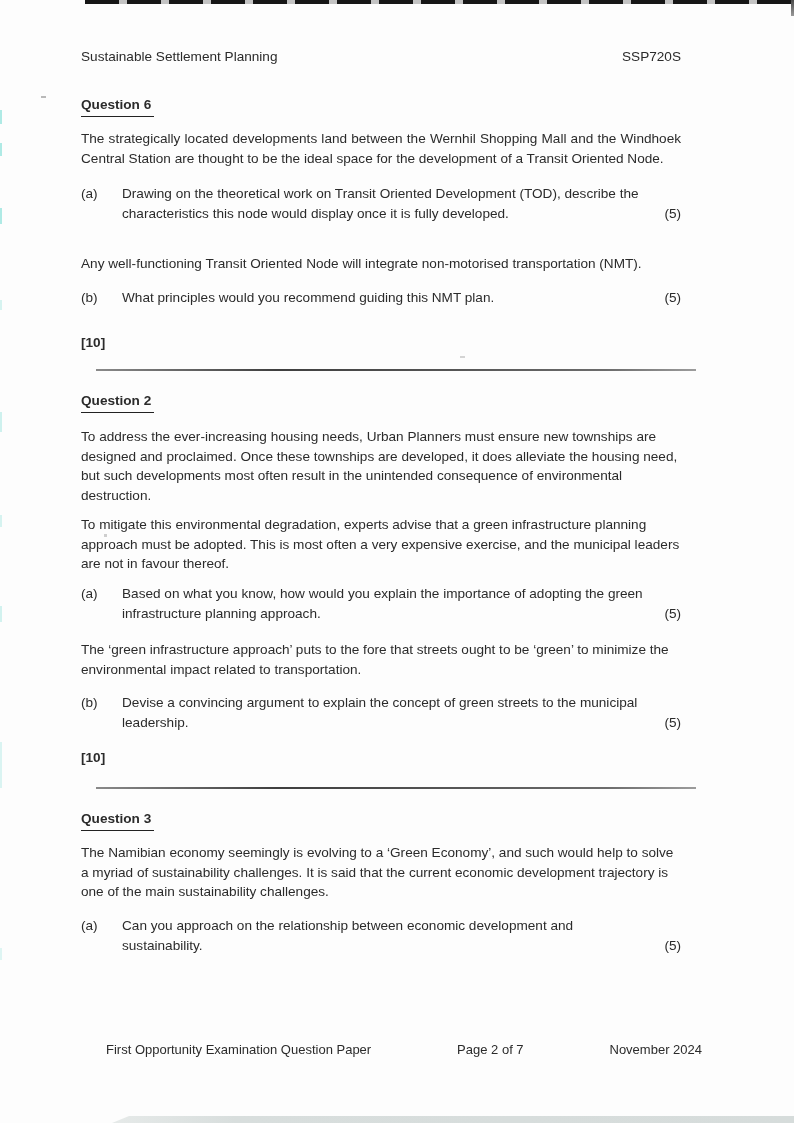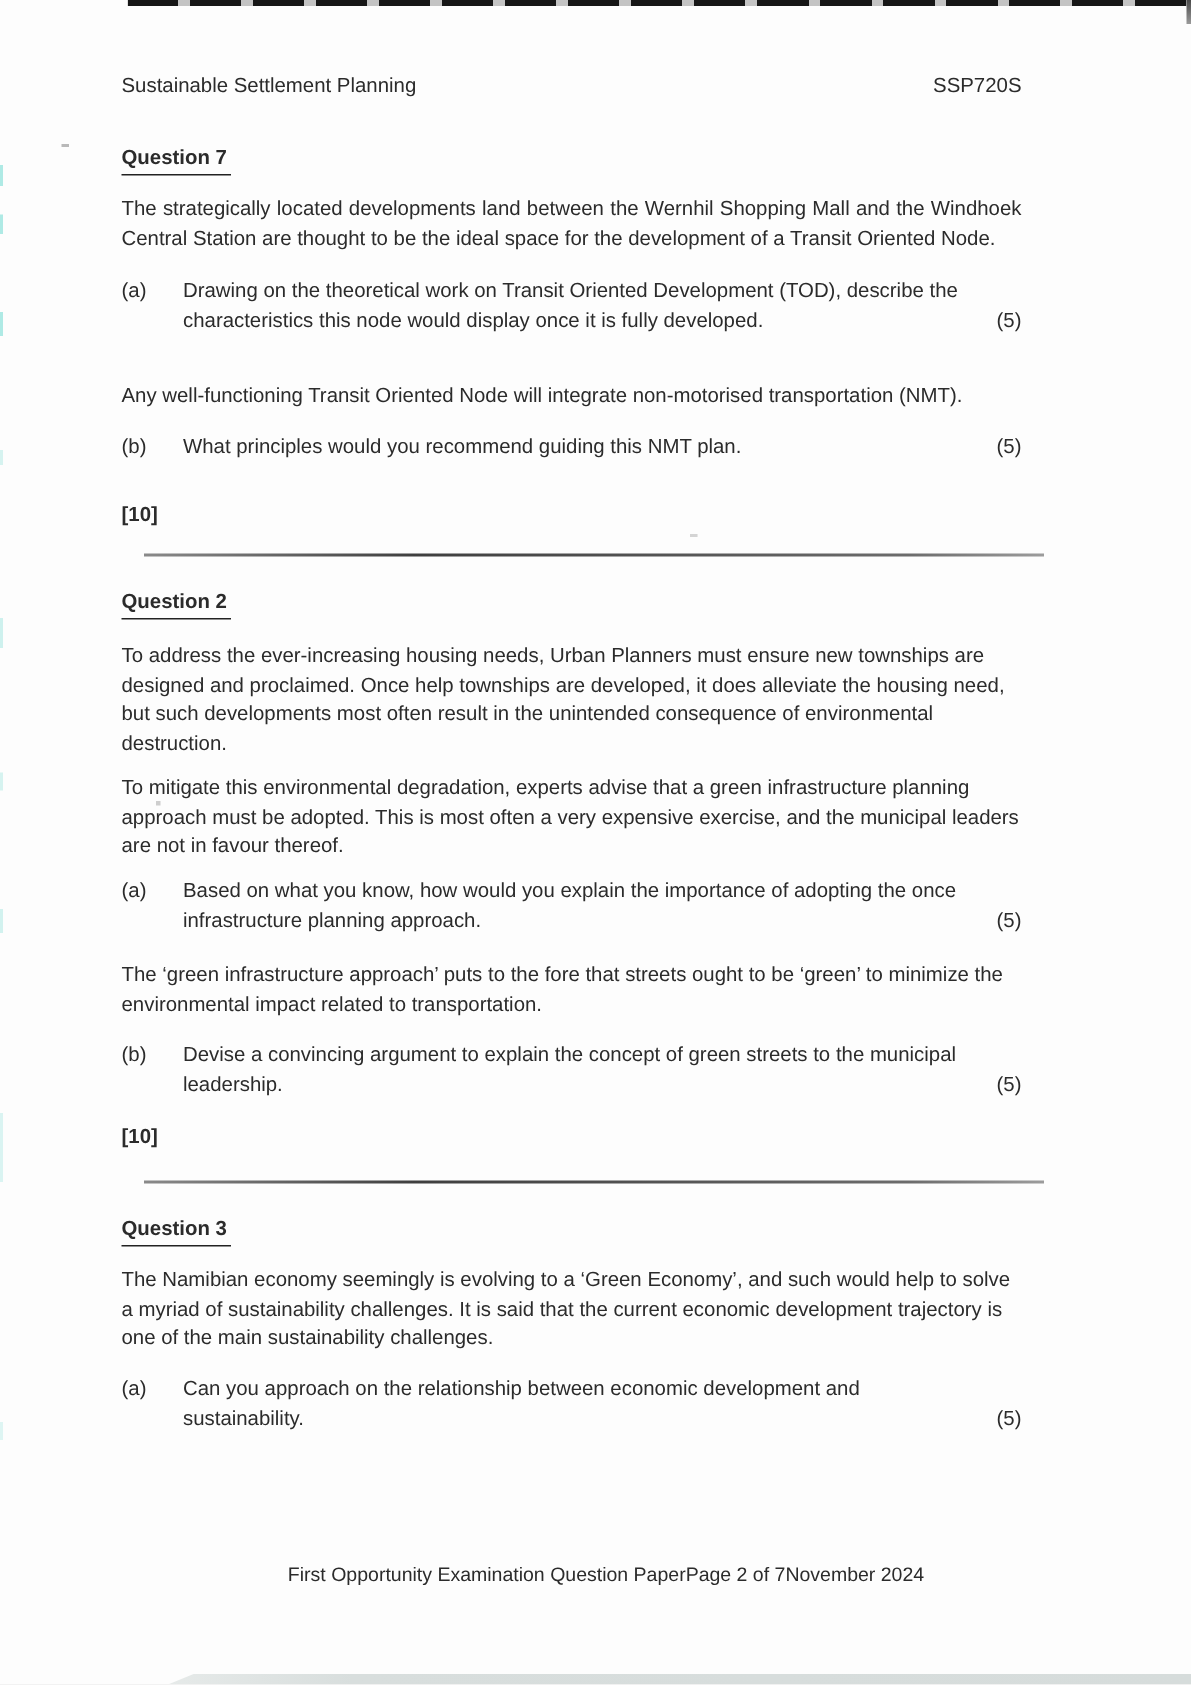--- a/index.html
+++ b/index.html
@@ -35,21 +35,21 @@
   .qtitle span{display:inline-block;font-weight:bold;border-bottom:1.6px solid #222;padding:0 3px 1px 0;}
   .intro{white-space:normal;}
   .just{text-align:justify;}
   .part{display:flex;align-items:flex-start;}
   .part-label{flex:0 0 41px;}
   .part-text{flex:1 1 auto;padding-right:6px;}
   .part-mark{flex:0 0 auto;align-self:flex-end;min-width:20px;text-align:right;}
   .total{text-align:left;font-weight:bold;}
   .divider{position:absolute;left:96px;width:600px;height:2px;
     background:linear-gradient(90deg,#8a8a8a,#3f3f3f 30%,#565656 60%,#6c6c6c 85%,#9c9c9c);}
-  .footer{position:absolute;left:106px;width:596px;display:flex;justify-content:center;font-size:13px;}
+  .footer{position:absolute;left:106px;width:596px;display:flex;justify-content:space-between;font-size:13px;}
 </style>
 </head>
 <body>
 
 <div class="page">
 
   <div class="scan-edge-top"></div>
   <div class="scan-edge-right"></div>
   <div class="scan-edge-bottom"></div>
   <div class="tick" style="top:110px;height:14px"></div>
@@ -64,21 +64,21 @@
   <div class="speck" style="left:41px;top:96px;width:5px;height:2px"></div>
   <div class="speck" style="left:460px;top:356px;width:5px;height:2px;opacity:.6"></div>
   <div class="speck" style="left:104px;top:534px;width:3px;height:3px;opacity:.7"></div>
 
   <div class="blk hdr" style="top:47px">
     <span>Sustainable Settlement Planning</span>
     <span>SSP720S</span>
   </div>
 
   <div class="blk qtitle" style="top:95px">
-    <span>Question 7</span>
+    <span>Question 6</span>
   </div>
   <div class="blk intro just" style="top:129px">The strategically located developments land between the Wernhil Shopping Mall and the Windhoek Central Station are thought to be the ideal space for the development of a Transit Oriented Node.</div>
 
   <div class="blk part" style="top:184px">
     <span class="part-label">(a)</span>
     <span class="part-text">Drawing on the theoretical work on Transit Oriented Development (TOD), describe the characteristics this node would display once it is fully developed.</span>
     <span class="part-mark">(5)</span>
   </div>
 
   <div class="blk" style="top:254px">Any well-functioning Transit Oriented Node will integrate non-motorised transportation (NMT).</div>
@@ -89,26 +89,26 @@
     <span class="part-mark">(5)</span>
   </div>
 
   <div class="blk total" style="top:333px">[10]</div>
 
   <div class="divider" style="top:369px"></div>
 
   <div class="blk qtitle" style="top:391px">
     <span>Question 2</span>
   </div>
-  <div class="blk intro" style="top:427px">To address the ever-increasing housing needs, Urban Planners must ensure new townships are designed and proclaimed. Once help townships are developed, it does alleviate the housing need, but such developments most often result in the unintended consequence of environmental destruction.</div>
+  <div class="blk intro" style="top:427px">To address the ever-increasing housing needs, Urban Planners must ensure new townships are designed and proclaimed. Once these townships are developed, it does alleviate the housing need, but such developments most often result in the unintended consequence of environmental destruction.</div>
   <div class="blk intro" style="top:515px">To mitigate this environmental degradation, experts advise that a green infrastructure planning approach must be adopted. This is most often a very expensive exercise, and the municipal leaders are not in favour thereof.</div>
 
   <div class="blk part" style="top:584px">
     <span class="part-label">(a)</span>
-    <span class="part-text">Based on what you know, how would you explain the importance of adopting the once infrastructure planning approach.</span>
+    <span class="part-text">Based on what you know, how would you explain the importance of adopting the green infrastructure planning approach.</span>
     <span class="part-mark">(5)</span>
   </div>
 
   <div class="blk" style="top:640px">The ‘green infrastructure approach’ puts to the fore that streets ought to be ‘green’ to minimize the environmental impact related to transportation.</div>
 
   <div class="blk part" style="top:693px">
     <span class="part-label">(b)</span>
     <span class="part-text">Devise a convincing argument to explain the concept of green streets to the municipal leadership.</span>
     <span class="part-mark">(5)</span>
   </div>

